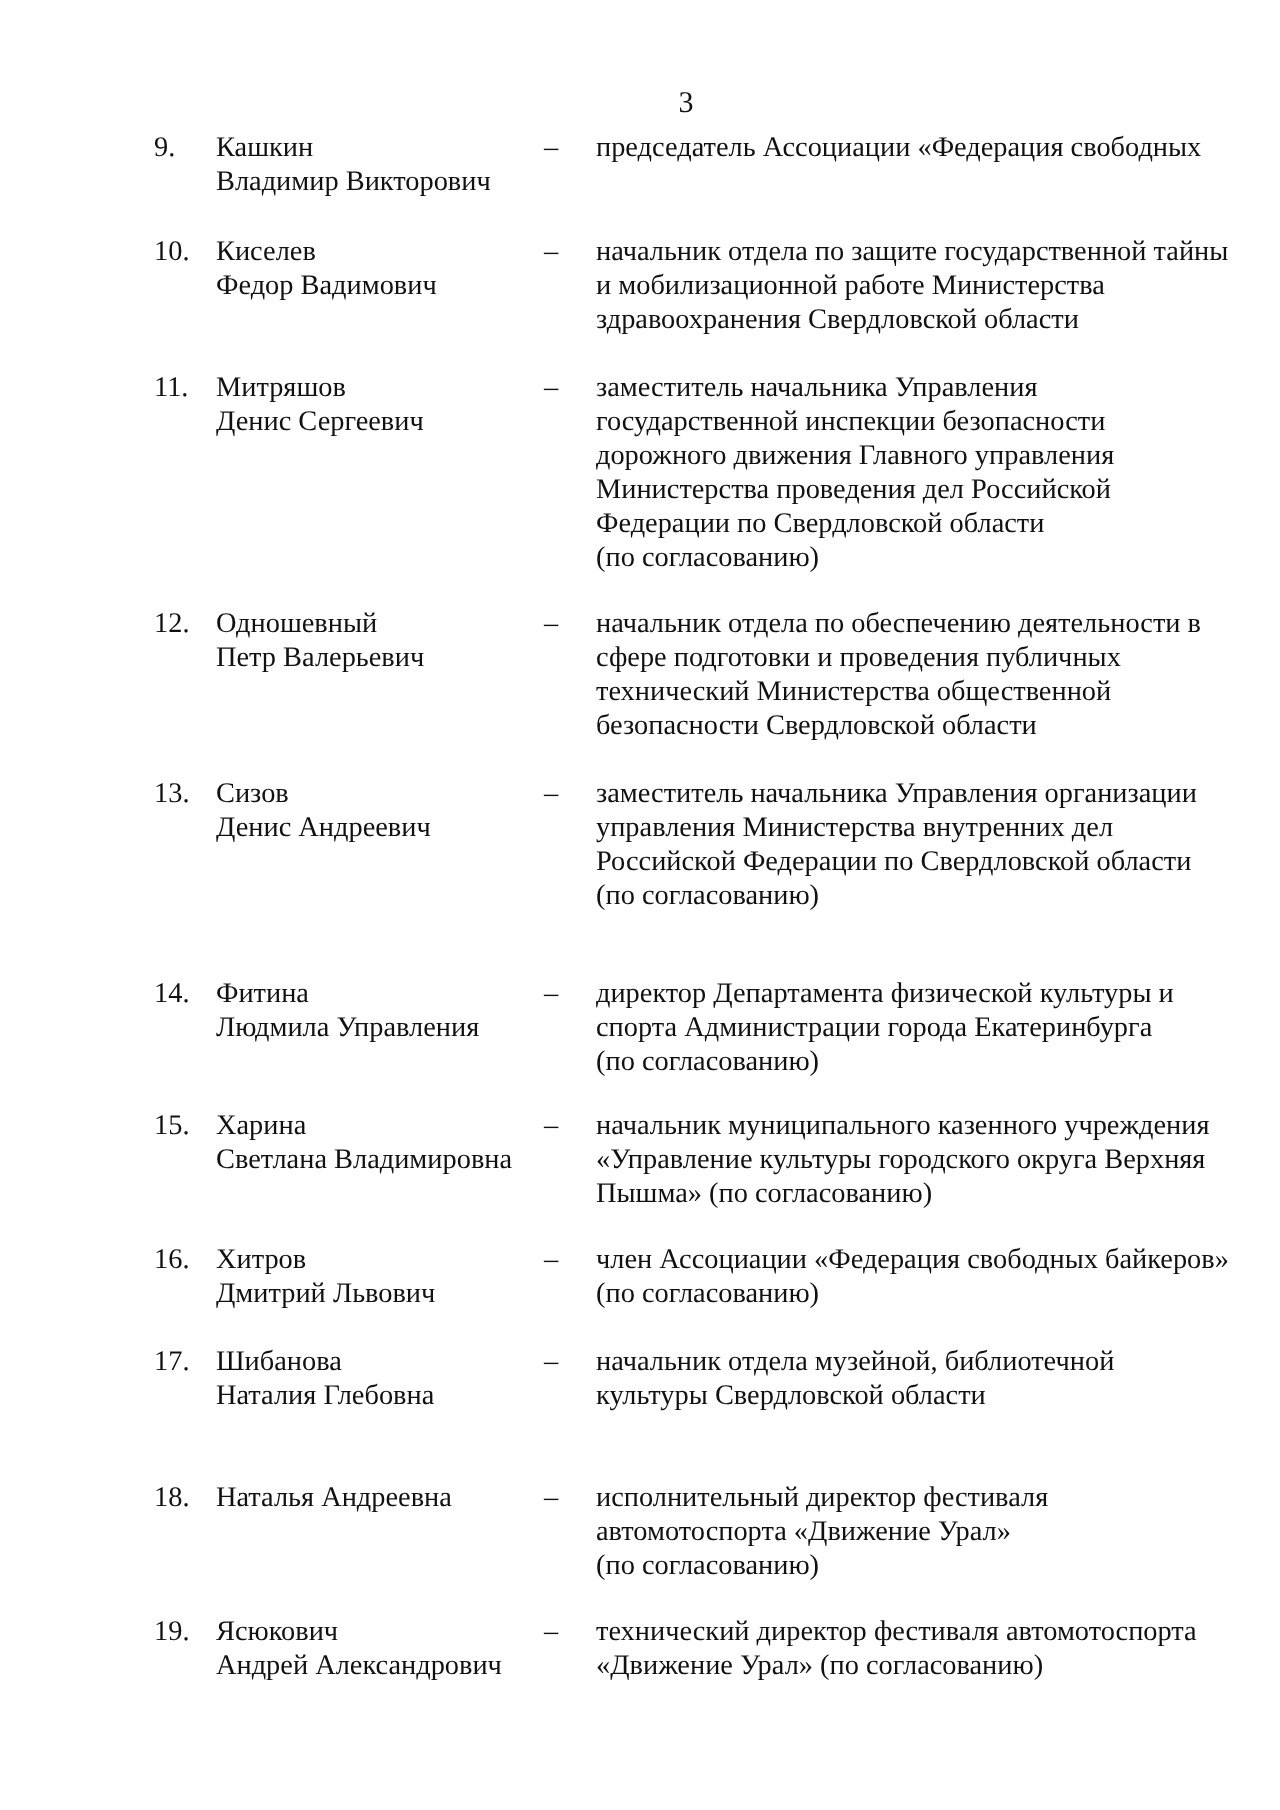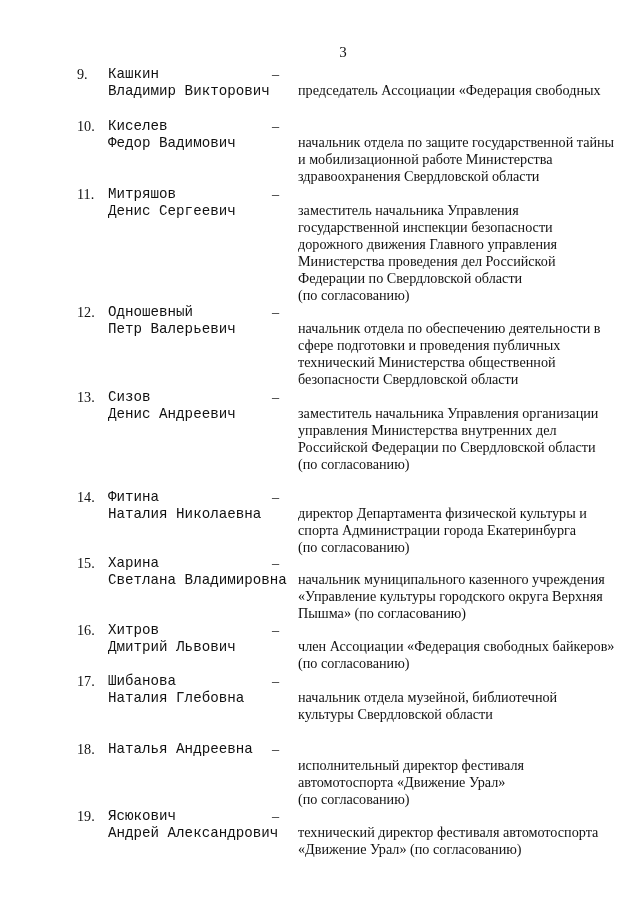--- a/index.html
+++ b/index.html
@@ -36,30 +36,30 @@
       position: absolute;
       left: 77px;
       top: 0;
     }
     .name {
       position: absolute;
       left: 108px;
       top: 0;
       width: 160px;
     }
-    .name span { display: block; white-space: nowrap; font-family: Liberation Mono, monospace; }
+    .name span { display: block; white-space: nowrap; }
     .dash {
       position: absolute;
       left: 272px;
       top: 0;
     }
     .desc {
       position: absolute;
       left: 298px;
-      top: 16px;
+      top: 0;
       width: 330px;
     }
     .desc span { display: block; white-space: nowrap; }
   </style>
 </head>
 <body>
 
 <div class="page-number">3</div>
 
 <div id="member-list">
@@ -128,21 +128,21 @@
         <span>заместитель начальника Управления организации</span>
         <span>управления Министерства внутренних дел</span>
         <span>Российской Федерации по Свердловской области</span>
         <span>(по согласованию)</span>
       </div>
     </div>
     <div class="entry" style="top: 489px;">
       <div class="num">14.</div>
       <div class="name">
         <span>Фитина</span>
-        <span>Наталия Николаевна</span>
+        <span>Людмила Управления</span>
       </div>
       <div class="dash">–</div>
       <div class="desc">
         <span>директор Департамента физической культуры и</span>
         <span>спорта Администрации города Екатеринбурга</span>
         <span>(по согласованию)</span>
       </div>
     </div>
     <div class="entry" style="top: 555px;">
       <div class="num">15.</div>

